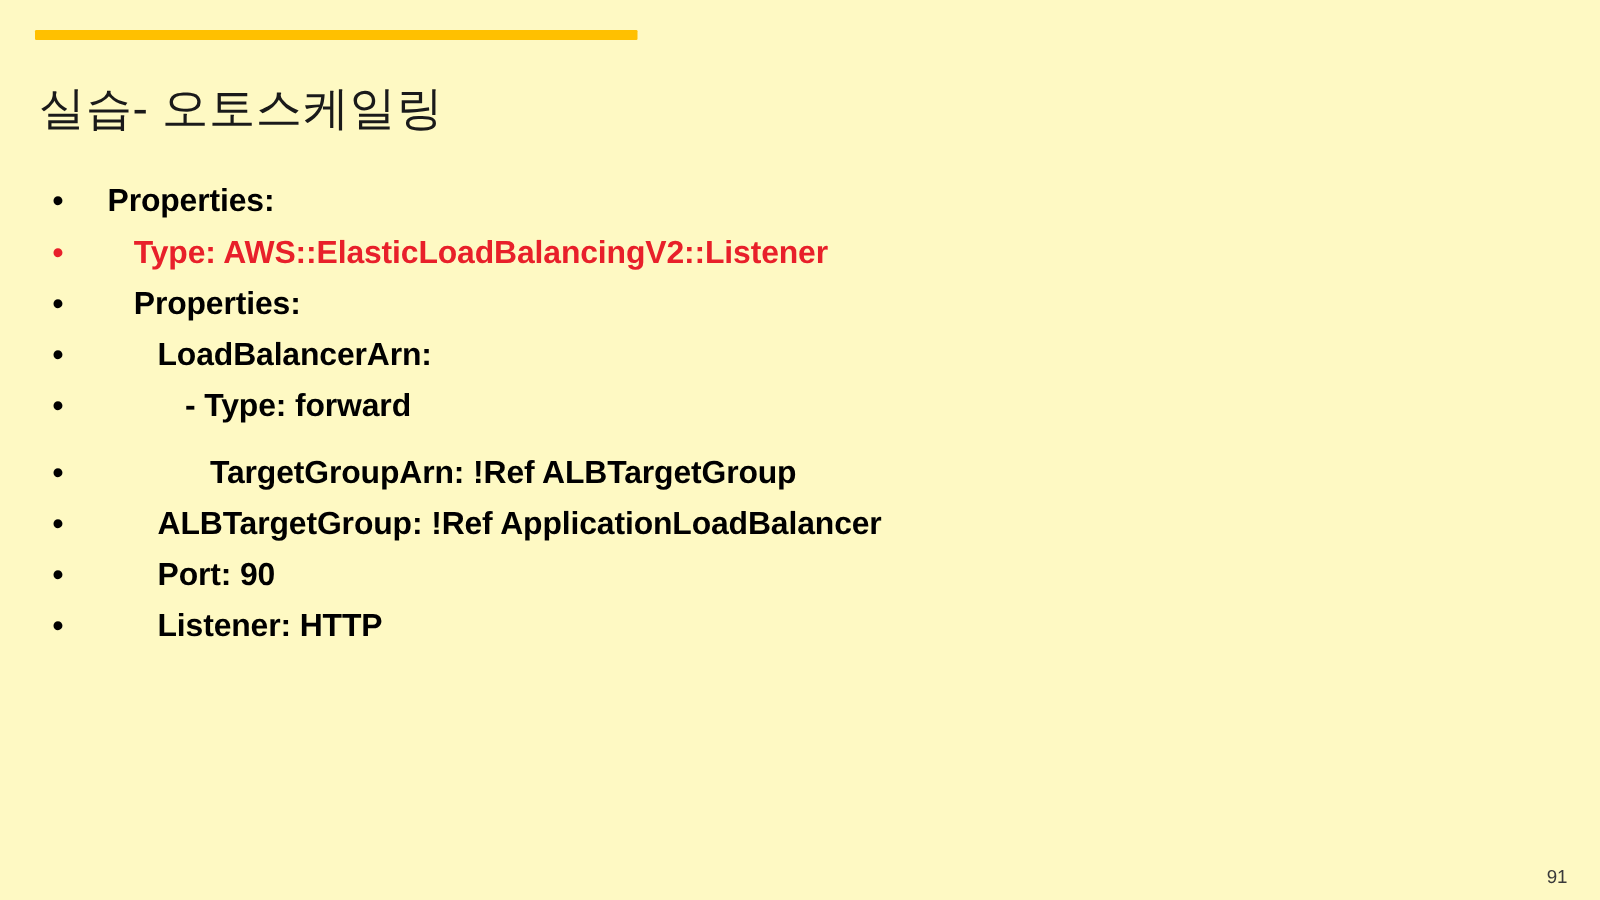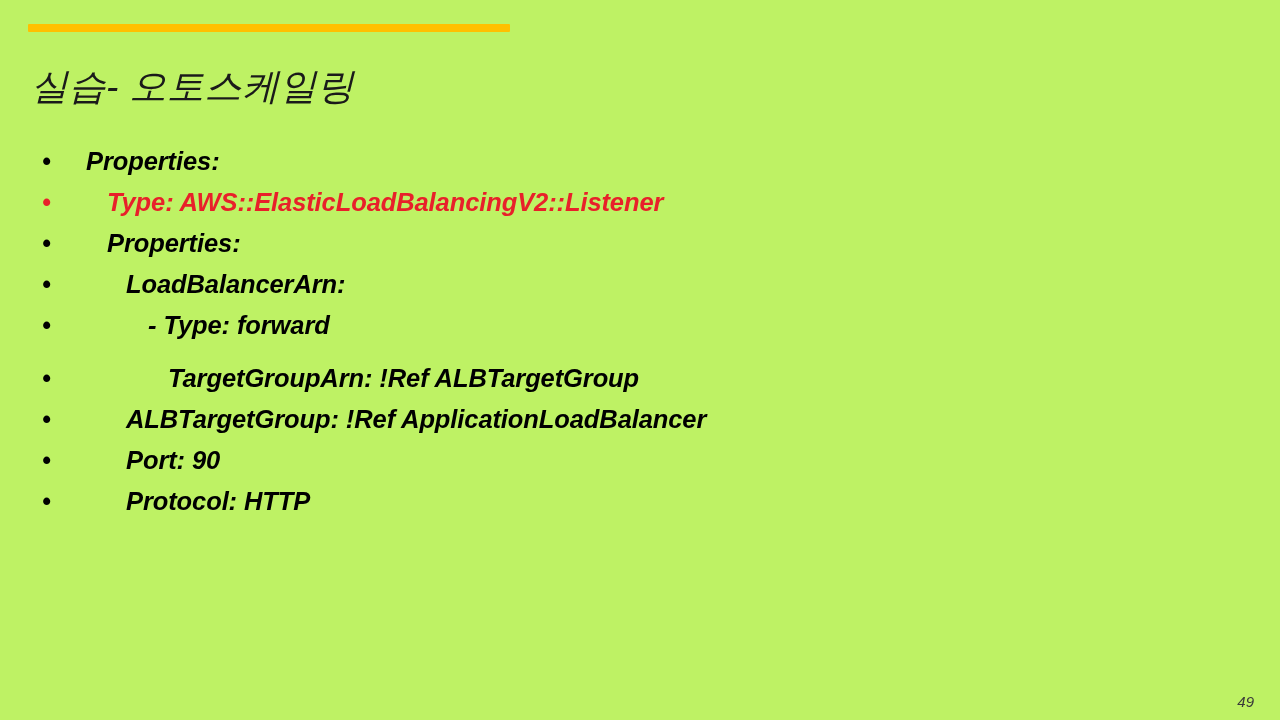--- a/index.html
+++ b/index.html
@@ -96,33 +96,33 @@
     bottom: 10px;
     font-size: 15px;
     font-weight: 400;
     color: #3a3a3a;
     font-family: "Liberation Sans", "DejaVu Sans", sans-serif;
   }
 </style>
 </head>
 <body>
 
-<div id="slide" style="background: #bef264; font-style: italic;">
+<div id="slide" style="background: #fef9c3;">
 
   <div id="accent-bar" style="background: rgb(255, 192, 0);"></div>
 
   <h1 id="slide-title">실습- 오토스케일링</h1>
 
   <ul id="body-list">
       <li class="bullet-line"><span class="bullet-marker c-black" style="color: rgb(0, 0, 0);">•</span><span class="bullet-text ind-0 c-black" style="color: rgb(0, 0, 0);">Properties:</span></li>
       <li class="bullet-line"><span class="bullet-marker c-red" style="color: rgb(232, 32, 42);">•</span><span class="bullet-text ind-1 c-red" style="color: rgb(232, 32, 42);">Type: AWS::ElasticLoadBalancingV2::Listener</span></li>
       <li class="bullet-line"><span class="bullet-marker c-black" style="color: rgb(0, 0, 0);">•</span><span class="bullet-text ind-1 c-black" style="color: rgb(0, 0, 0);">Properties:</span></li>
       <li class="bullet-line"><span class="bullet-marker c-black" style="color: rgb(0, 0, 0);">•</span><span class="bullet-text ind-2 c-black" style="color: rgb(0, 0, 0);">LoadBalancerArn:</span></li>
       <li class="bullet-line"><span class="bullet-marker c-black" style="color: rgb(0, 0, 0);">•</span><span class="bullet-text ind-3 c-black" style="color: rgb(0, 0, 0);">- Type: forward</span></li>
       <li class="bullet-line"><span class="bullet-marker c-black" style="color: rgb(0, 0, 0);">•</span><span class="bullet-text ind-4 c-black" style="color: rgb(0, 0, 0);">TargetGroupArn: !Ref ALBTargetGroup</span></li>
       <li class="bullet-line"><span class="bullet-marker c-black" style="color: rgb(0, 0, 0);">•</span><span class="bullet-text ind-2 c-black" style="color: rgb(0, 0, 0);">ALBTargetGroup: !Ref ApplicationLoadBalancer</span></li>
       <li class="bullet-line"><span class="bullet-marker c-black" style="color: rgb(0, 0, 0);">•</span><span class="bullet-text ind-2 c-black" style="color: rgb(0, 0, 0);">Port: 90</span></li>
-      <li class="bullet-line"><span class="bullet-marker c-black" style="color: rgb(0, 0, 0);">•</span><span class="bullet-text ind-2 c-black" style="color: rgb(0, 0, 0);">Protocol: HTTP</span></li>
+      <li class="bullet-line"><span class="bullet-marker c-black" style="color: rgb(0, 0, 0);">•</span><span class="bullet-text ind-2 c-black" style="color: rgb(0, 0, 0);">Listener: HTTP</span></li>
     </ul>
 
-  <div id="page-number">49</div>
+  <div id="page-number">91</div>
 
 </div>
 
 </body></html>

